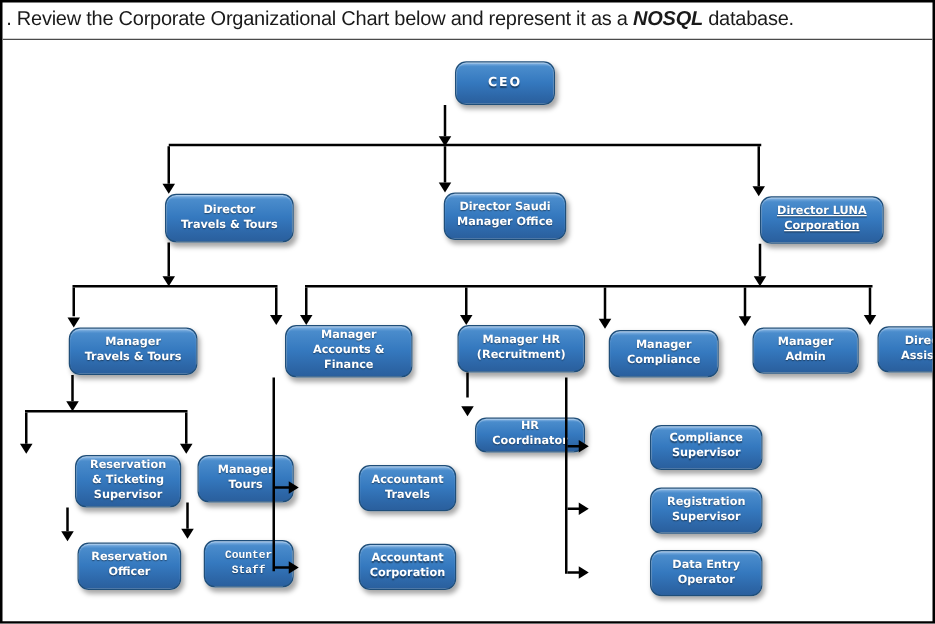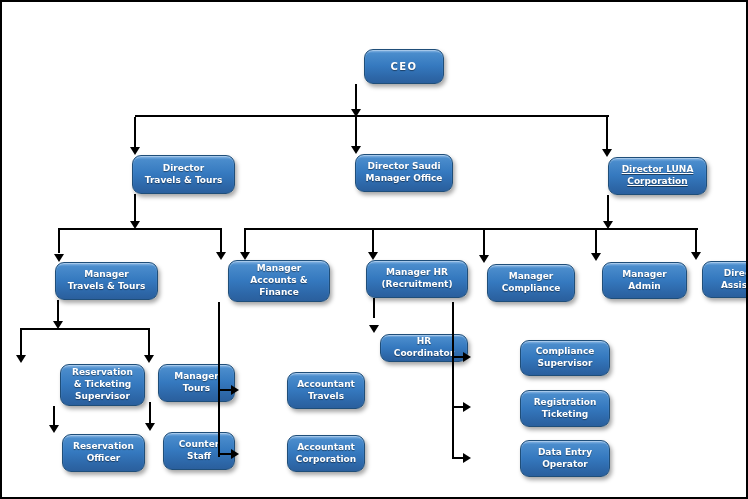--- a/index.html
+++ b/index.html
@@ -53,20 +53,21 @@
     position:absolute;width:0;height:0;
     border-top:5px solid transparent;
     border-bottom:5px solid transparent;
     border-left:8px solid #000;
   }
 </style>
 </head>
 <body>
 
 <div id="page">
+  <div id="title-bar"><span>. Review the Corporate Organizational Chart below and represent it as a </span><span class="emph">NOSQL</span><span> database.</span></div>
   <div id="chart">
       <div class="node ceo" style="left: 314px; top: 16px; width: 80px; height: 35px;"><span>CEO</span></div>
       <div class="node" style="left: 82px; top: 122px; width: 103px; height: 39px;"><span>Director
 Travels &amp; Tours</span></div>
       <div class="node" style="left: 305px; top: 121px; width: 98px; height: 38px;"><span>Director Saudi
 Manager Office</span></div>
       <div class="node" style="left: 558px; top: 124px; width: 99px; height: 38px; text-decoration: underline;"><span>Director LUNA
 Corporation</span></div>
       <div class="node" style="left: 5px; top: 229px; width: 103px; height: 38px;"><span>Manager
 Travels &amp; Tours</span></div>
@@ -81,32 +82,32 @@
 Admin</span></div>
       <div class="node" style="left: 652px; top: 228px; width: 85px; height: 37px;"><span>Director
 Assistant</span></div>
       <div class="node" style="left: 10px; top: 331px; width: 85px; height: 42px;"><span>Reservation
 &amp; Ticketing
 Supervisor</span></div>
       <div class="node" style="left: 108px; top: 331px; width: 77px; height: 38px;"><span>Manager
 Tours</span></div>
       <div class="node" style="left: 12px; top: 401px; width: 83px; height: 38px;"><span>Reservation
 Officer</span></div>
-      <div class="node" style="left: 113px; top: 399px; width: 72px; height: 38px;"><span>Counter
+      <div class="node" style="left: 113px; top: 399px; width: 72px; height: 38px; font-family: Liberation Mono, monospace;"><span>Counter
 Staff</span></div>
       <div class="node" style="left: 237px; top: 339px; width: 78px; height: 37px;"><span>Accountant
 Travels</span></div>
       <div class="node" style="left: 237px; top: 402px; width: 78px; height: 37px;"><span>Accountant
 Corporation</span></div>
       <div class="node" style="left: 330px; top: 301px; width: 88px; height: 28px;"><span>HR
 Coordinator</span></div>
       <div class="node" style="left: 470px; top: 307px; width: 90px; height: 36px;"><span>Compliance
 Supervisor</span></div>
       <div class="node" style="left: 470px; top: 357px; width: 90px; height: 37px;"><span>Registration
-Ticketing</span></div>
+Supervisor</span></div>
       <div class="node" style="left: 470px; top: 407px; width: 90px; height: 37px;"><span>Data Entry
 Operator</span></div>
       <div class="cline" style="left: 353px; top: 51px; width: 2px; height: 25px;"></div>
       <div class="cline" style="left: 133px; top: 82px; width: 474px; height: 2px;"></div>
       <div class="cline" style="left: 132px; top: 84px; width: 2px; height: 30px;"></div>
       <div class="cline" style="left: 353px; top: 84px; width: 2px; height: 29px;"></div>
       <div class="cline" style="left: 604px; top: 84px; width: 2px; height: 32px;"></div>
       <div class="cline" style="left: 132px; top: 161px; width: 2px; height: 27px;"></div>
       <div class="cline" style="left: 56px; top: 195px; width: 164px; height: 2px;"></div>
       <div class="cline" style="left: 56px; top: 197px; width: 2px; height: 23px;"></div>

